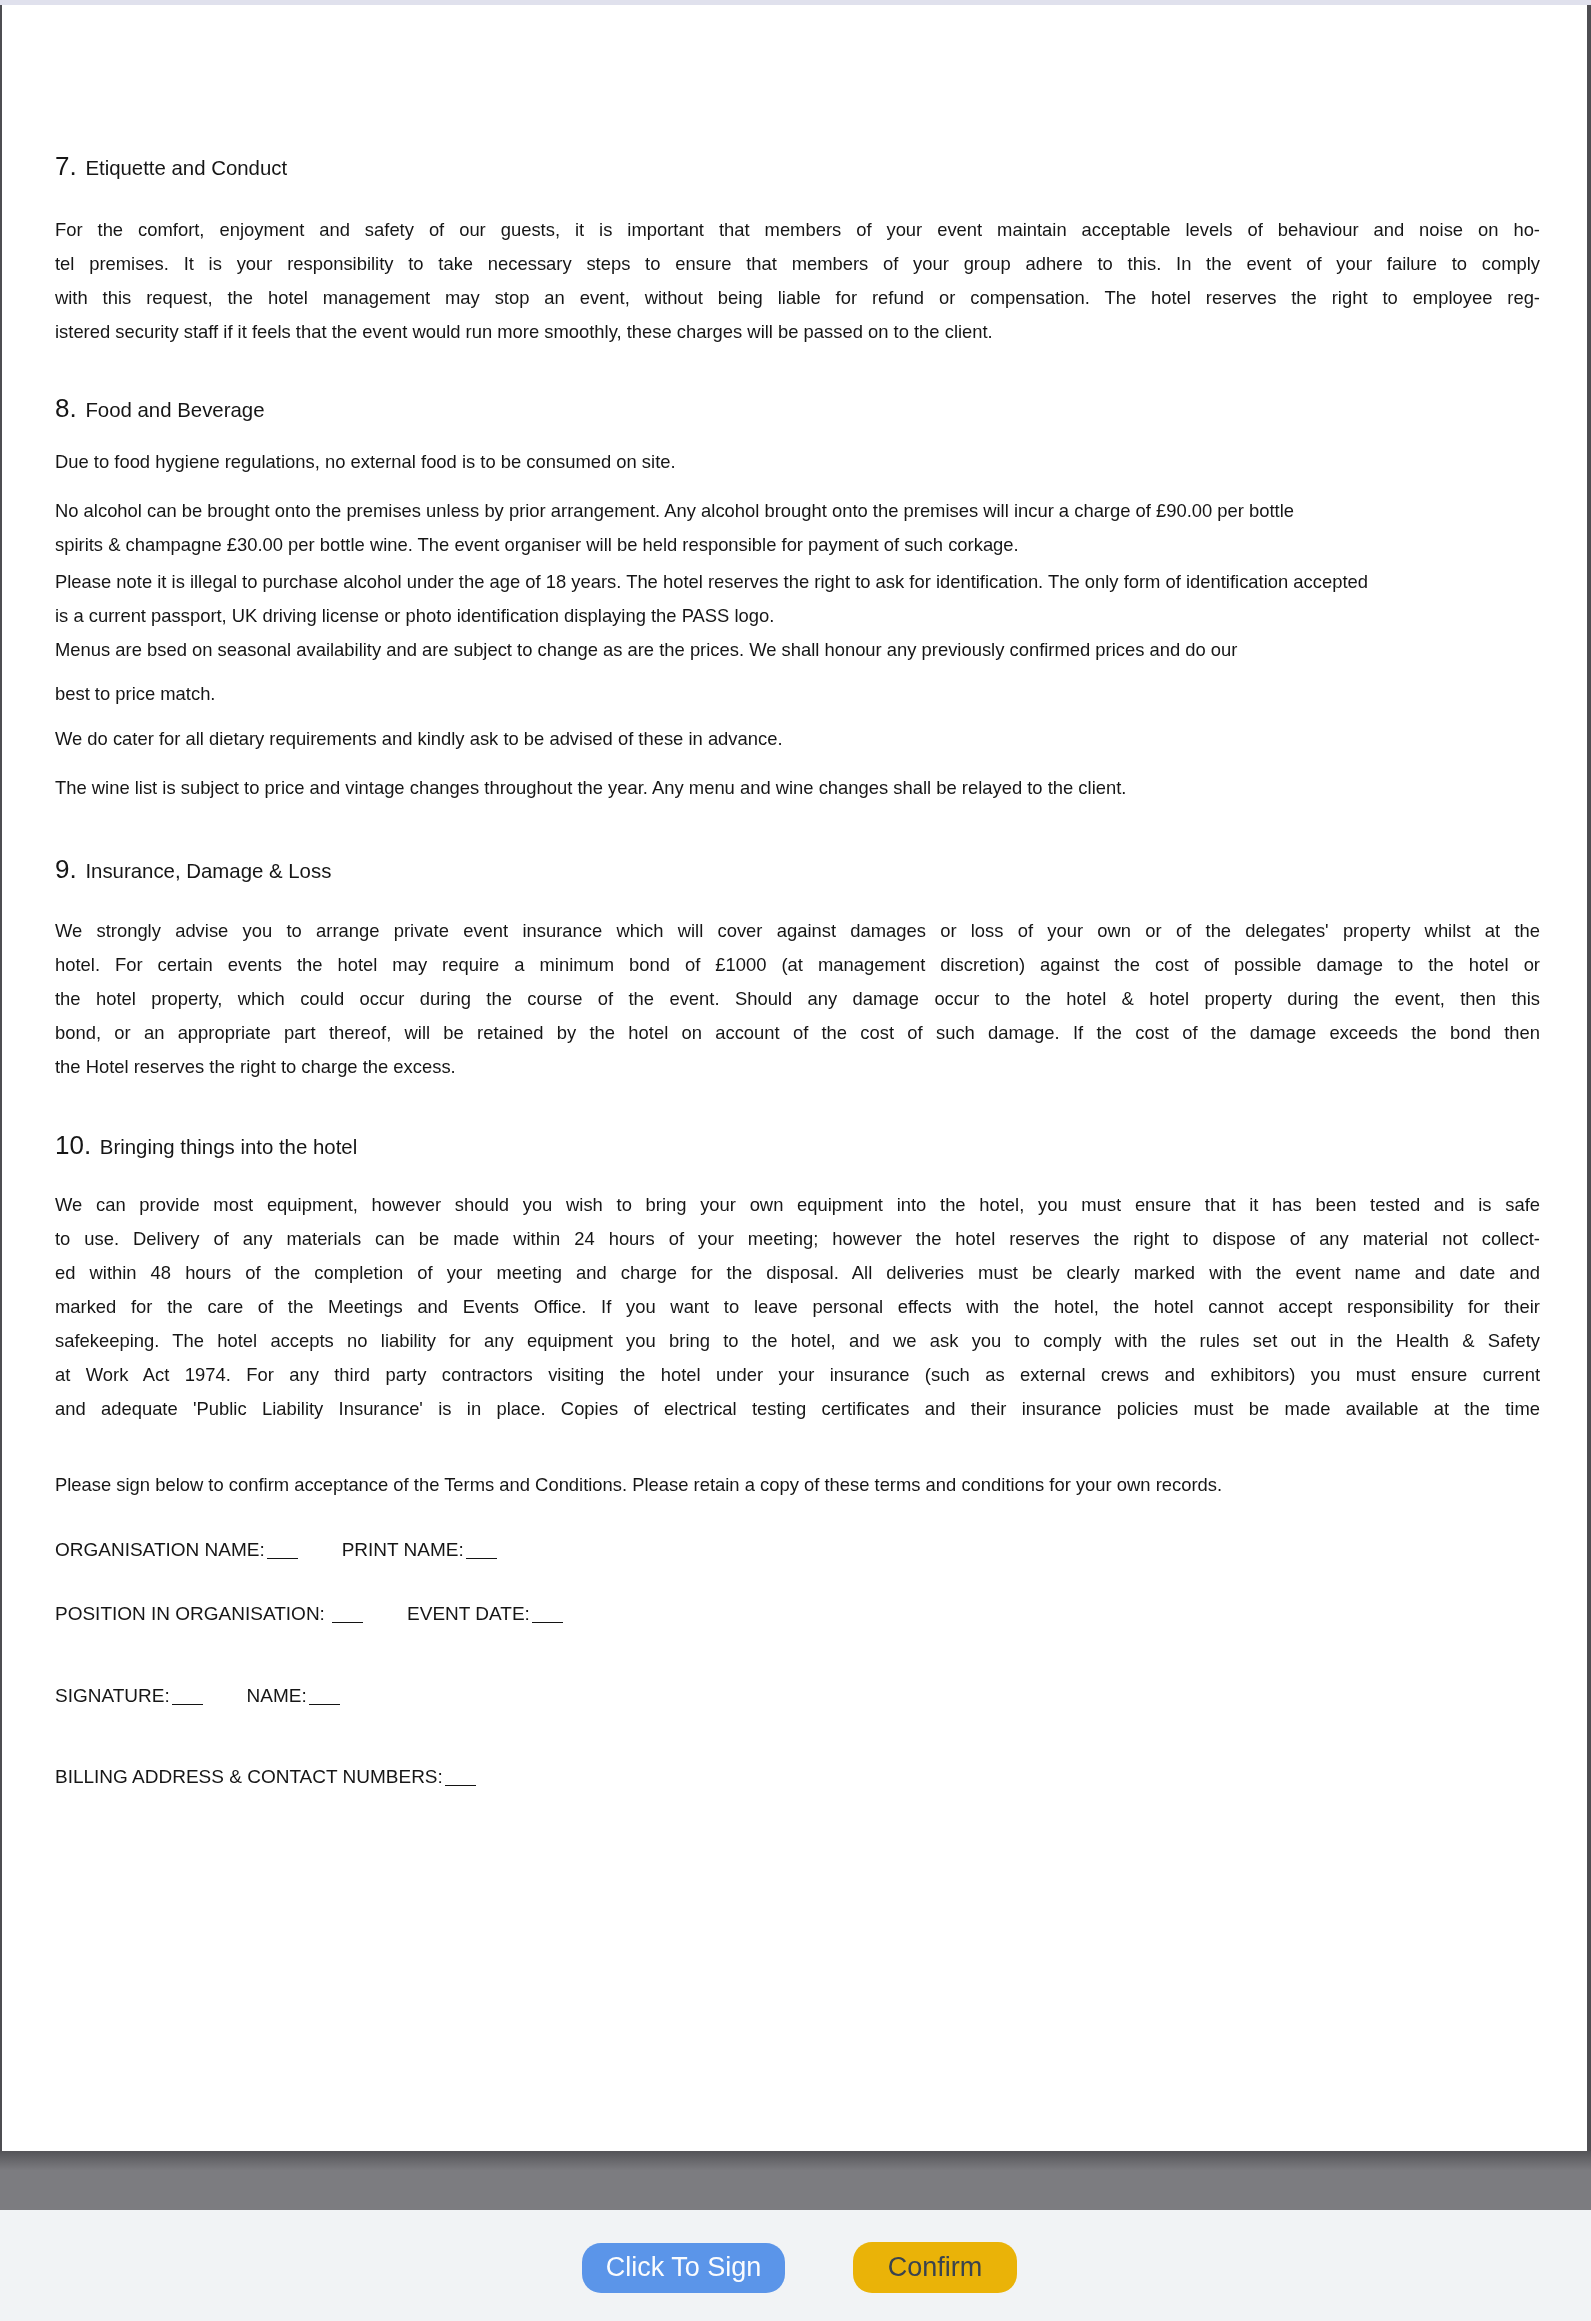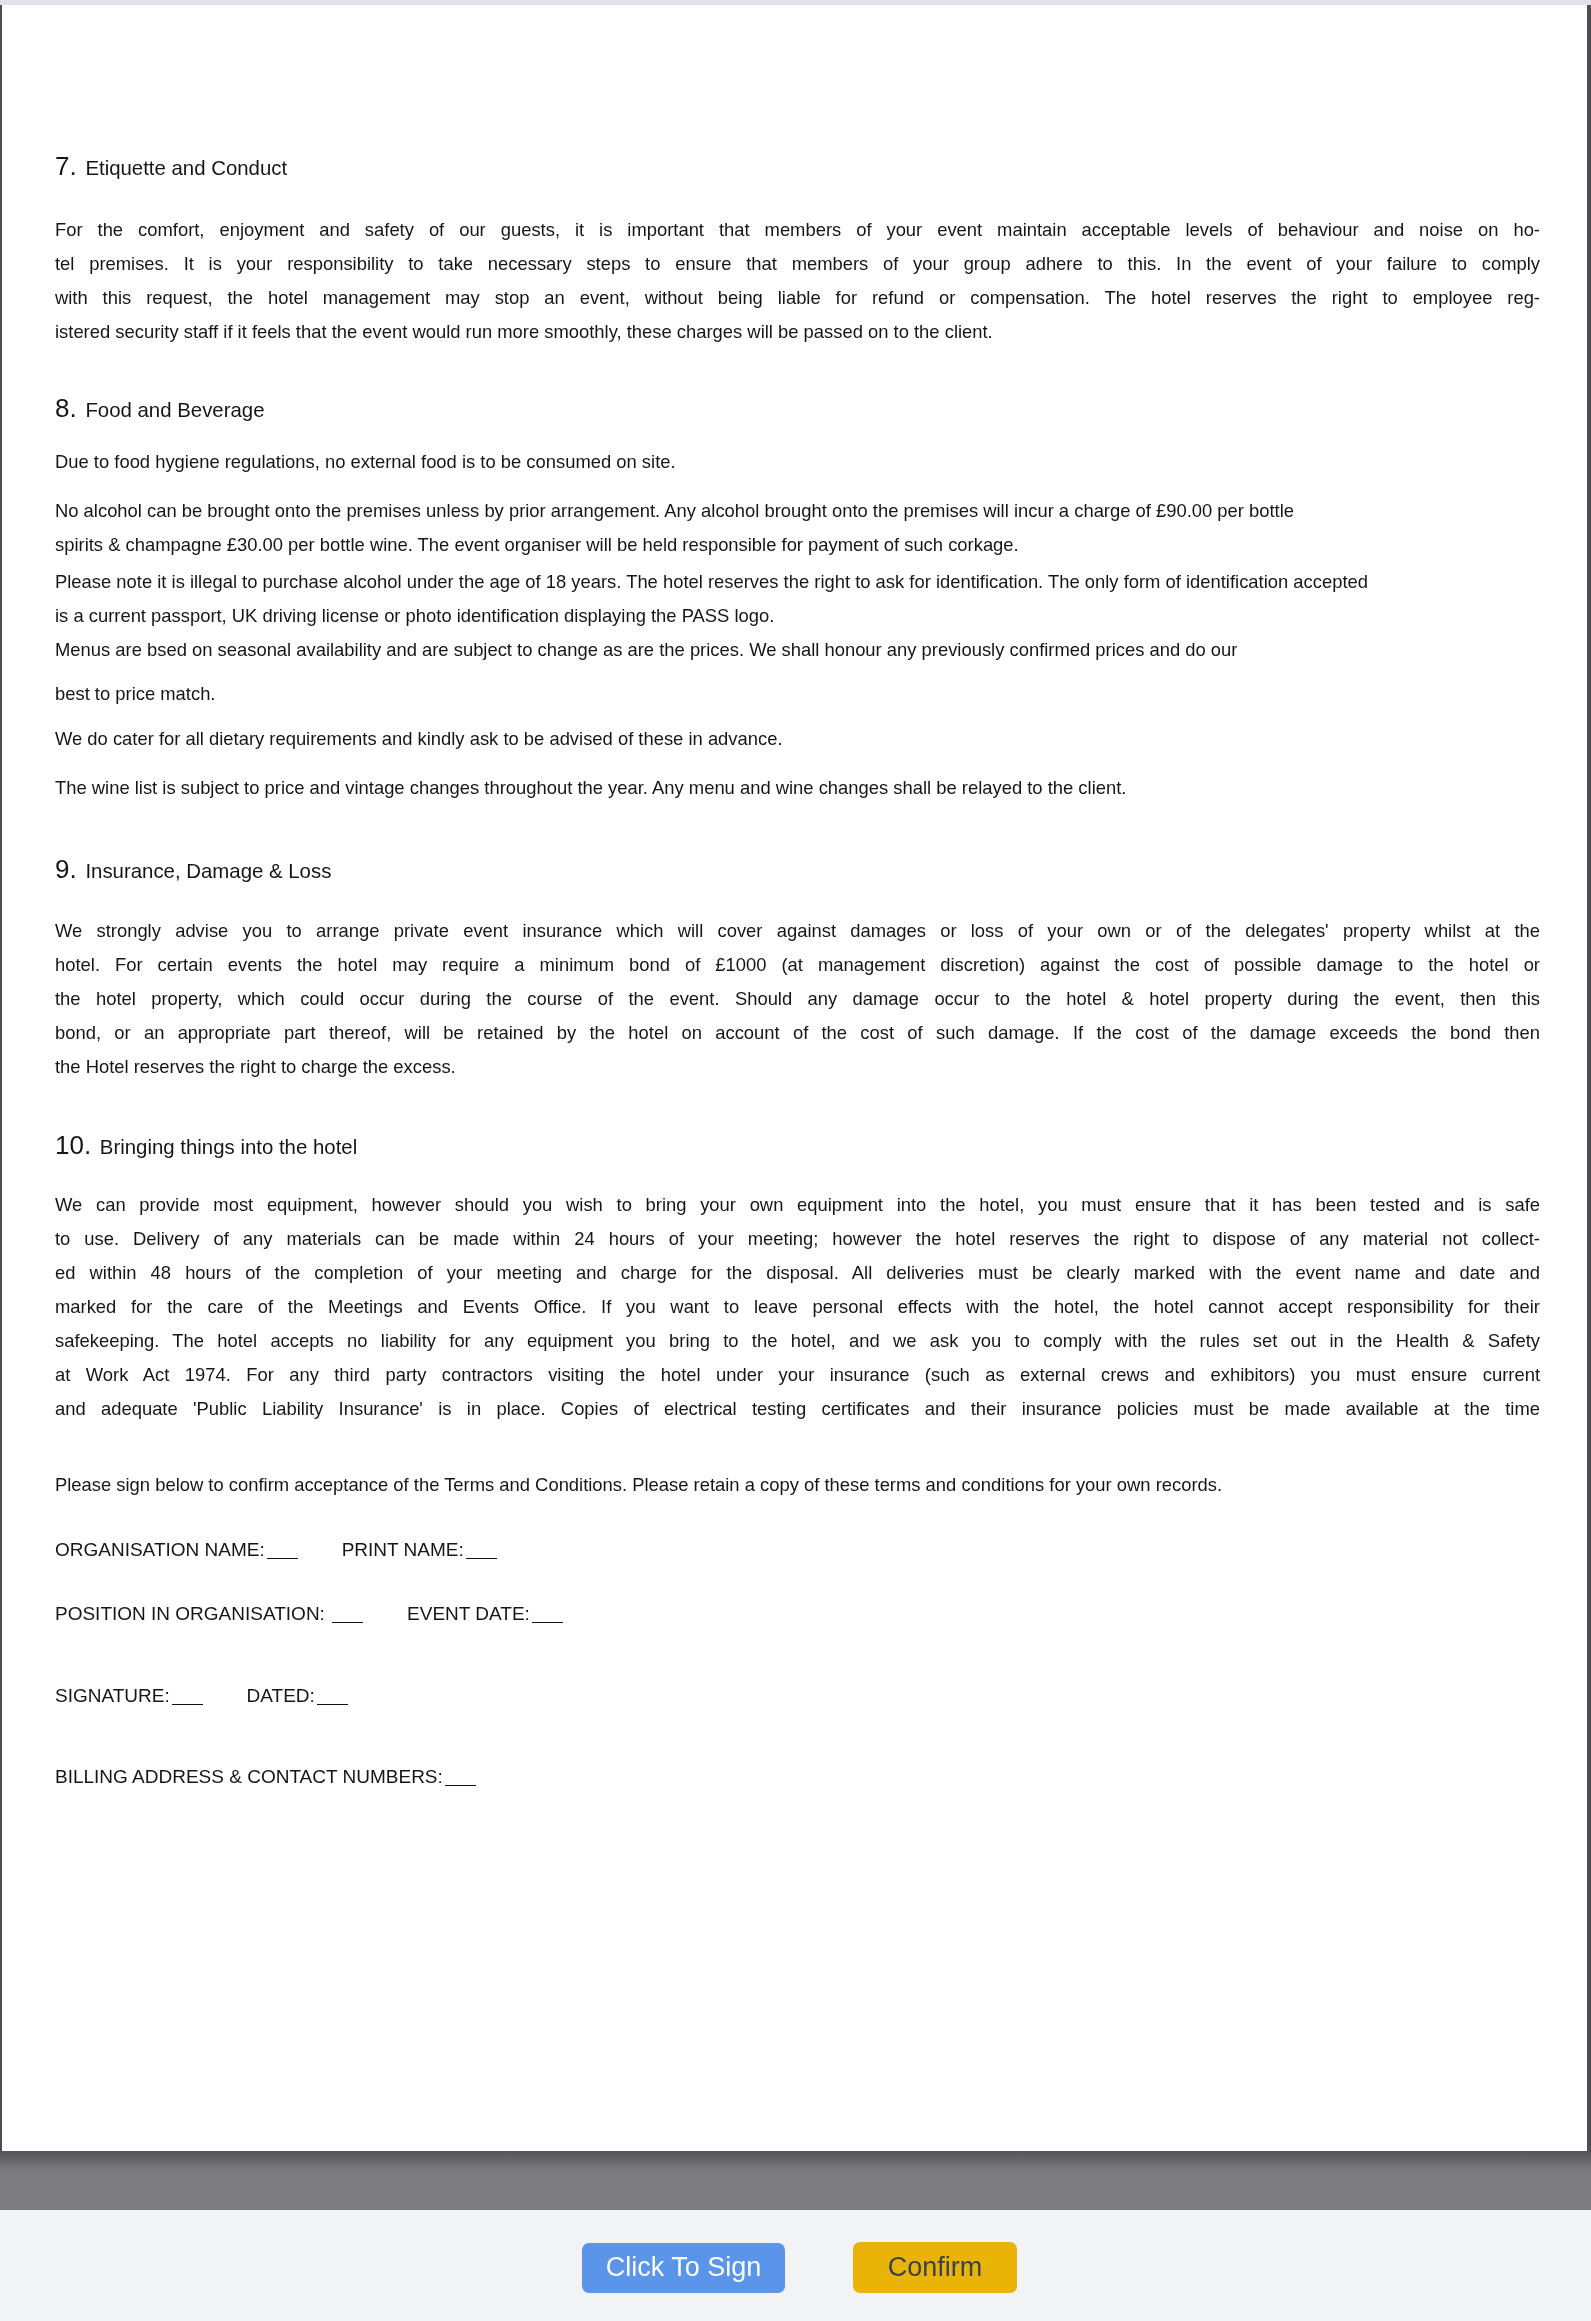--- a/index.html
+++ b/index.html
@@ -35,21 +35,21 @@
     position:relative;top:2.9px;margin-left:1.9px;
   }
   .band{
     height:59px;
     background:linear-gradient(to bottom,#545458 0px,#7c7c80 19.4px,#7c7c80 100%);
   }
   .footer{
     position:relative;height:111px;background:#f1f3f5;
   }
   .btn{
-    position:absolute;border:none;border-radius:7px;
+    position:absolute;border:none;border-radius:19px;
     font-family:"Liberation Sans",sans-serif;
     cursor:pointer;
   }
   .btn-sign{
     left:582px;top:33px;width:203px;height:50px;
     background:#5b95e9;color:#fbfcfe;font-size:27px;
   }
   .btn-confirm{
     left:853px;top:32px;width:164px;height:51px;
     background:#eab308;color:#39434f;font-size:27px;
@@ -139,21 +139,21 @@
 
   <div class="sigrow" style="margin-top:31px">
     <span class="sigfield"><span>ORGANISATION NAME:</span><span class="fill-line"></span></span><span class="sigfield"><span>PRINT NAME:</span><span class="fill-line"></span></span>
   </div>
 
   <div class="sigrow" style="margin-top:30px">
     <span class="sigfield"><span>POSITION IN ORGANISATION: </span><span class="fill-line"></span></span><span class="sigfield"><span>EVENT DATE:</span><span class="fill-line"></span></span>
   </div>
 
   <div class="sigrow" style="margin-top:48px">
-    <span class="sigfield"><span>SIGNATURE:</span><span class="fill-line"></span></span><span class="sigfield"><span>DATED:</span><span class="fill-line"></span></span>
+    <span class="sigfield"><span>SIGNATURE:</span><span class="fill-line"></span></span><span class="sigfield"><span>NAME:</span><span class="fill-line"></span></span>
   </div>
 
   <div class="sigrow" style="margin-top:47px">
     <span class="sigfield"><span>BILLING ADDRESS &amp; CONTACT NUMBERS:</span><span class="fill-line"></span></span>
   </div>
 
 </div>
 
 <div class="band"></div>
 

